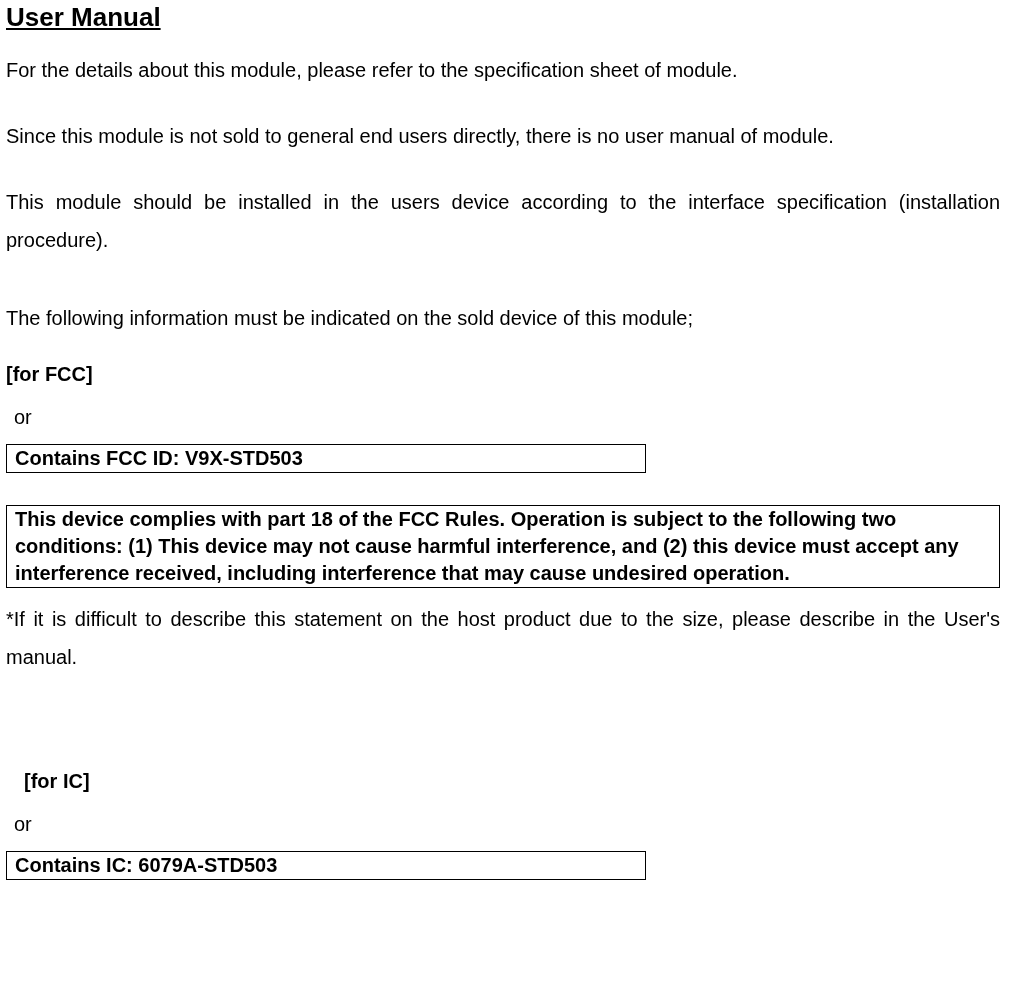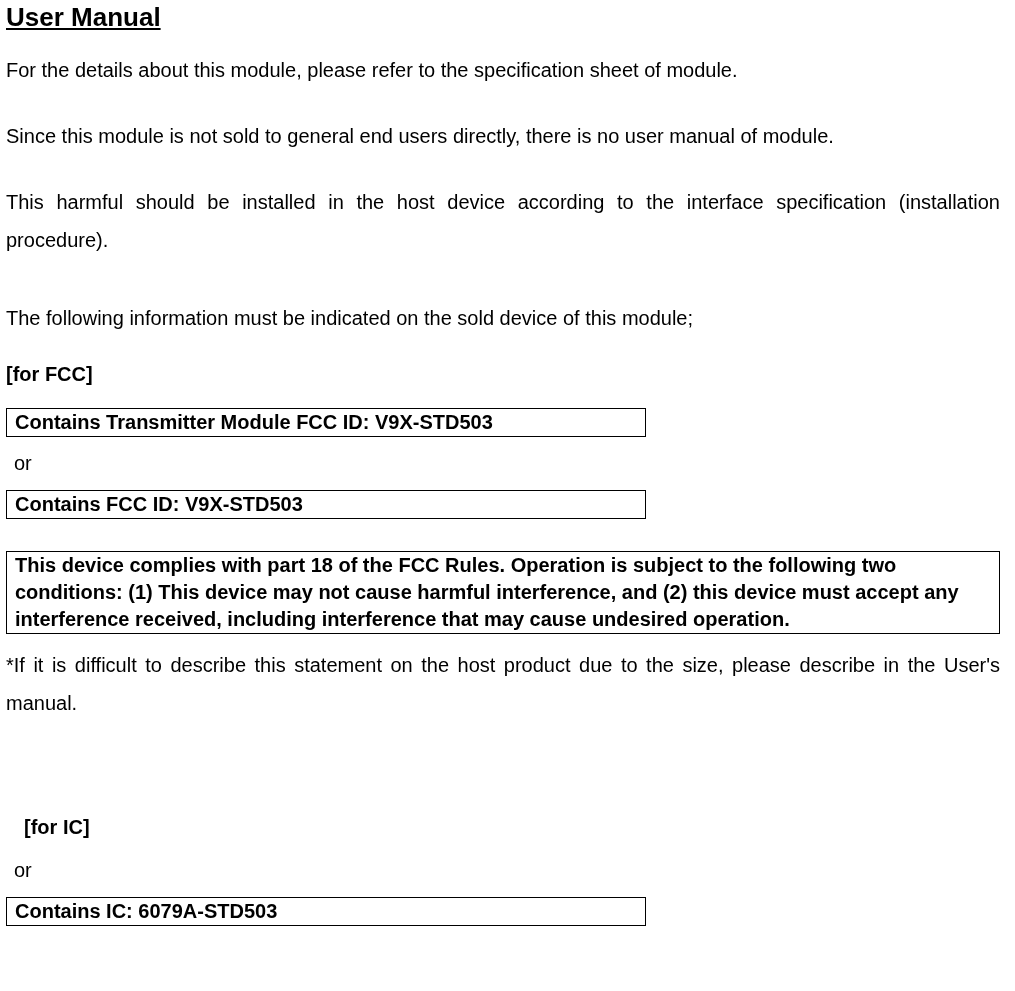--- a/index.html
+++ b/index.html
@@ -82,27 +82,26 @@
 <body>
 
 <div class="page">
 
   <h1 class="title">User Manual</h1>
 
   <p class="body">For the details about this module, please refer to the specification sheet of module.</p>
 
   <p class="body">Since this module is not sold to general end users directly, there is no user manual of module.</p>
 
-  <p class="body">This harmful should be installed in the host device according to the interface specification (installation procedure).</p>
+  <p class="body">This module should be installed in the users device according to the interface specification (installation procedure).</p>
 
   <p class="lead">The following information must be indicated on the sold device of this module;</p>
 
   <div class="section-label">[for FCC]</div>
 
-  <div class="boxed">Contains Transmitter Module FCC ID: V9X-STD503</div>
   <div class="or">or</div>
   <div class="boxed">Contains FCC ID: V9X-STD503</div>
 
   <div class="gap"></div>
 
   <div class="boxed wide">This device complies with part 18 of the FCC Rules. Operation is subject to the following two conditions: (1) This device may not cause harmful interference, and (2) this device must accept any interference received, including interference that may cause undesired operation.</div>
   <p class="note">*If it is difficult to describe this statement on the host product due to the size, please describe in the User's manual.</p>
 
   <div class="gap-big"></div>
 

